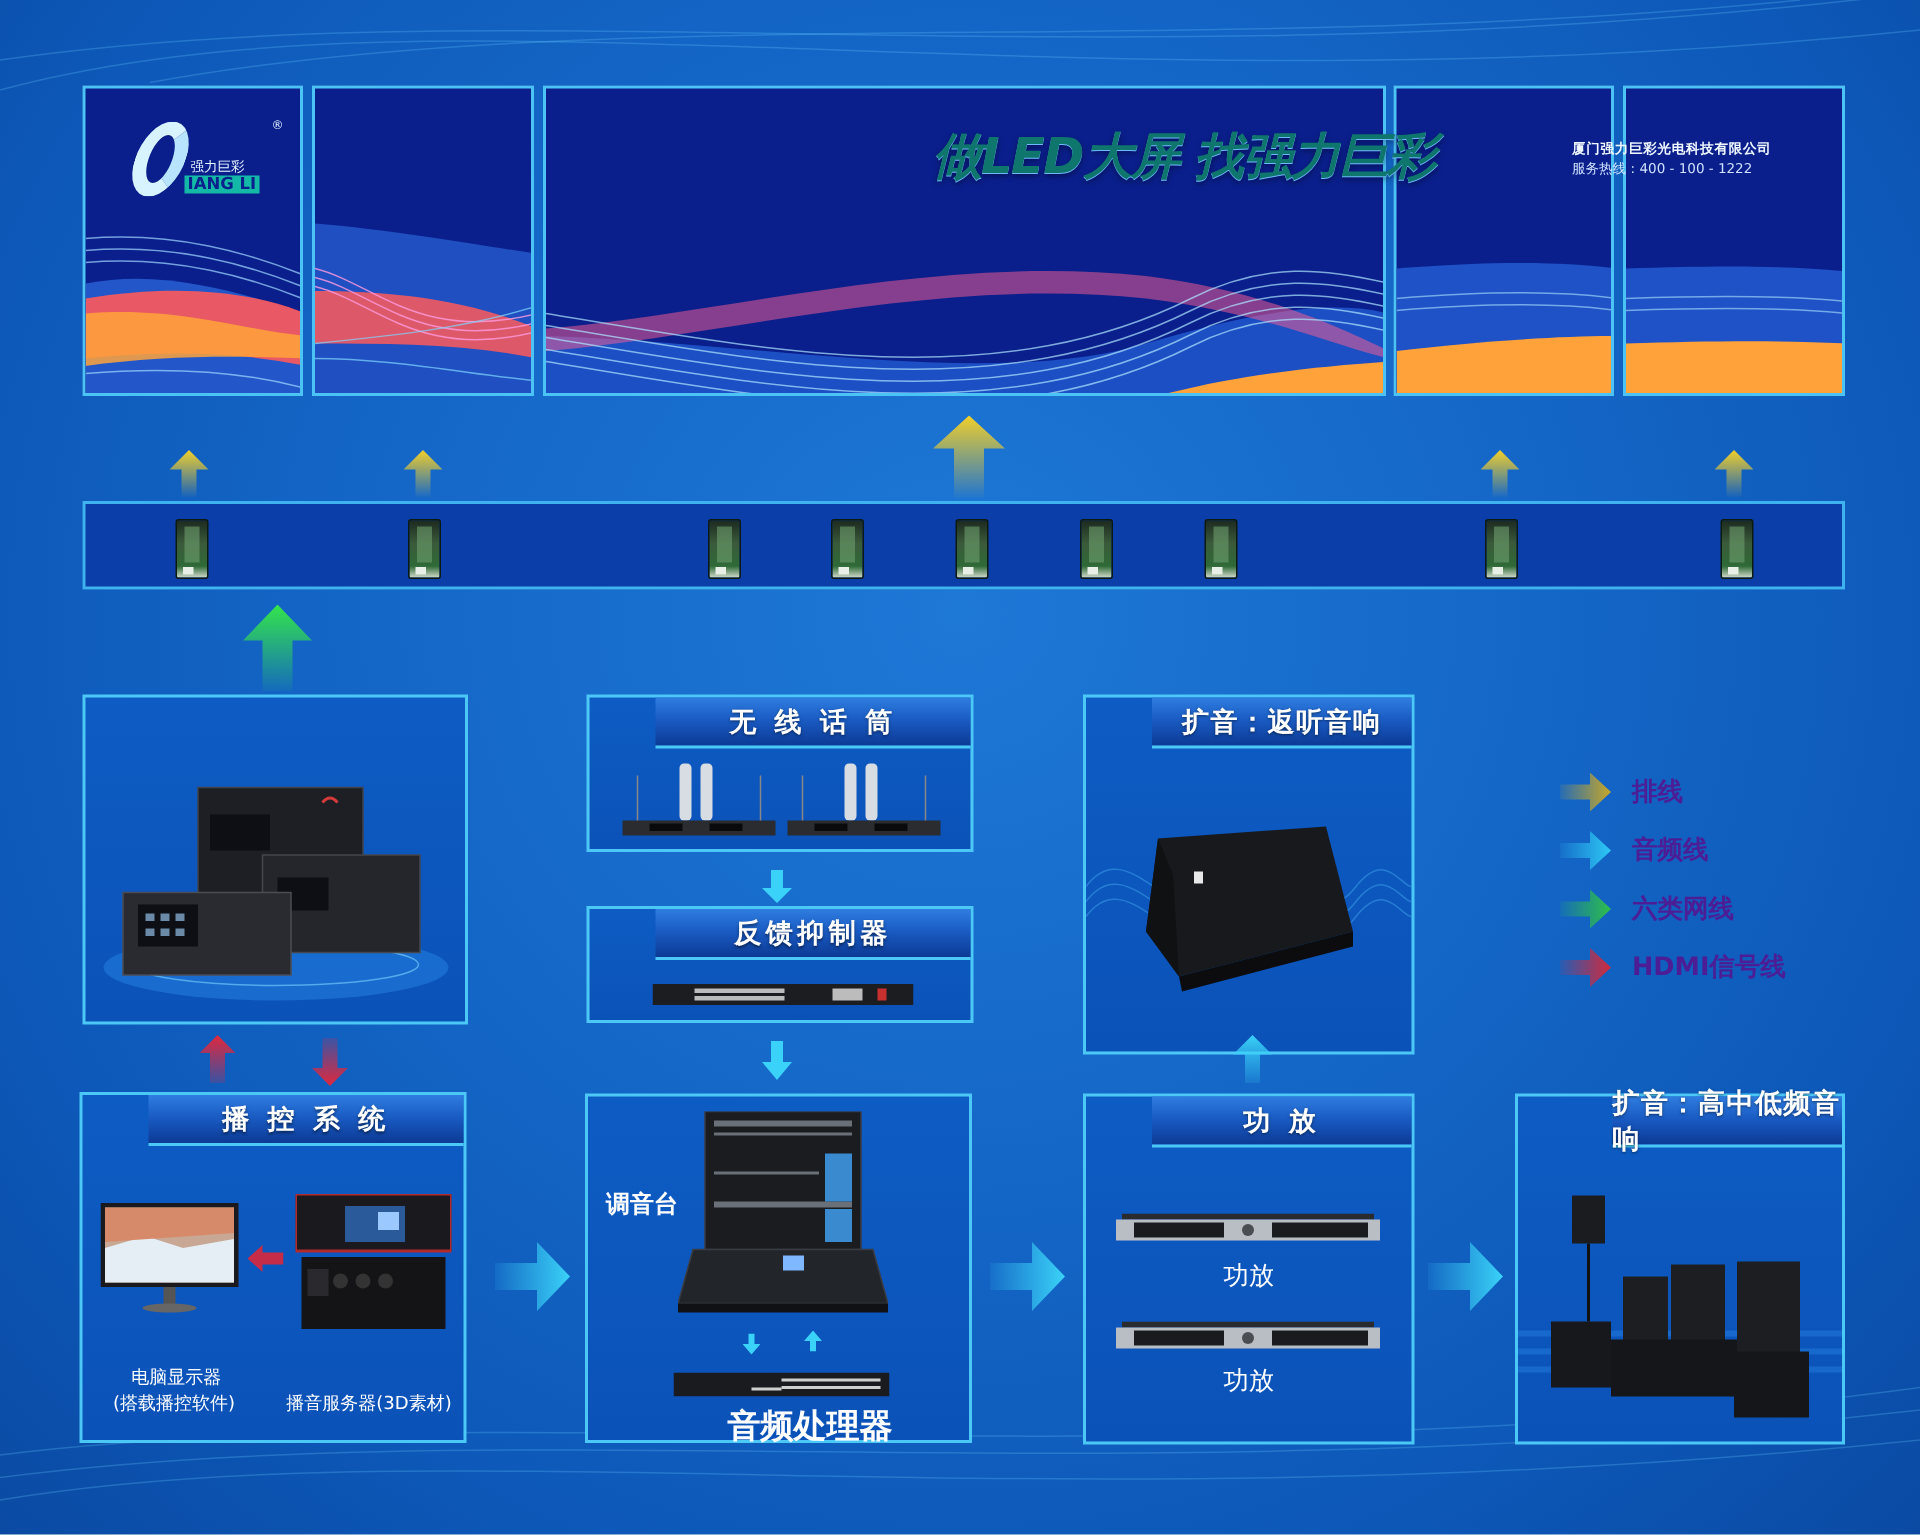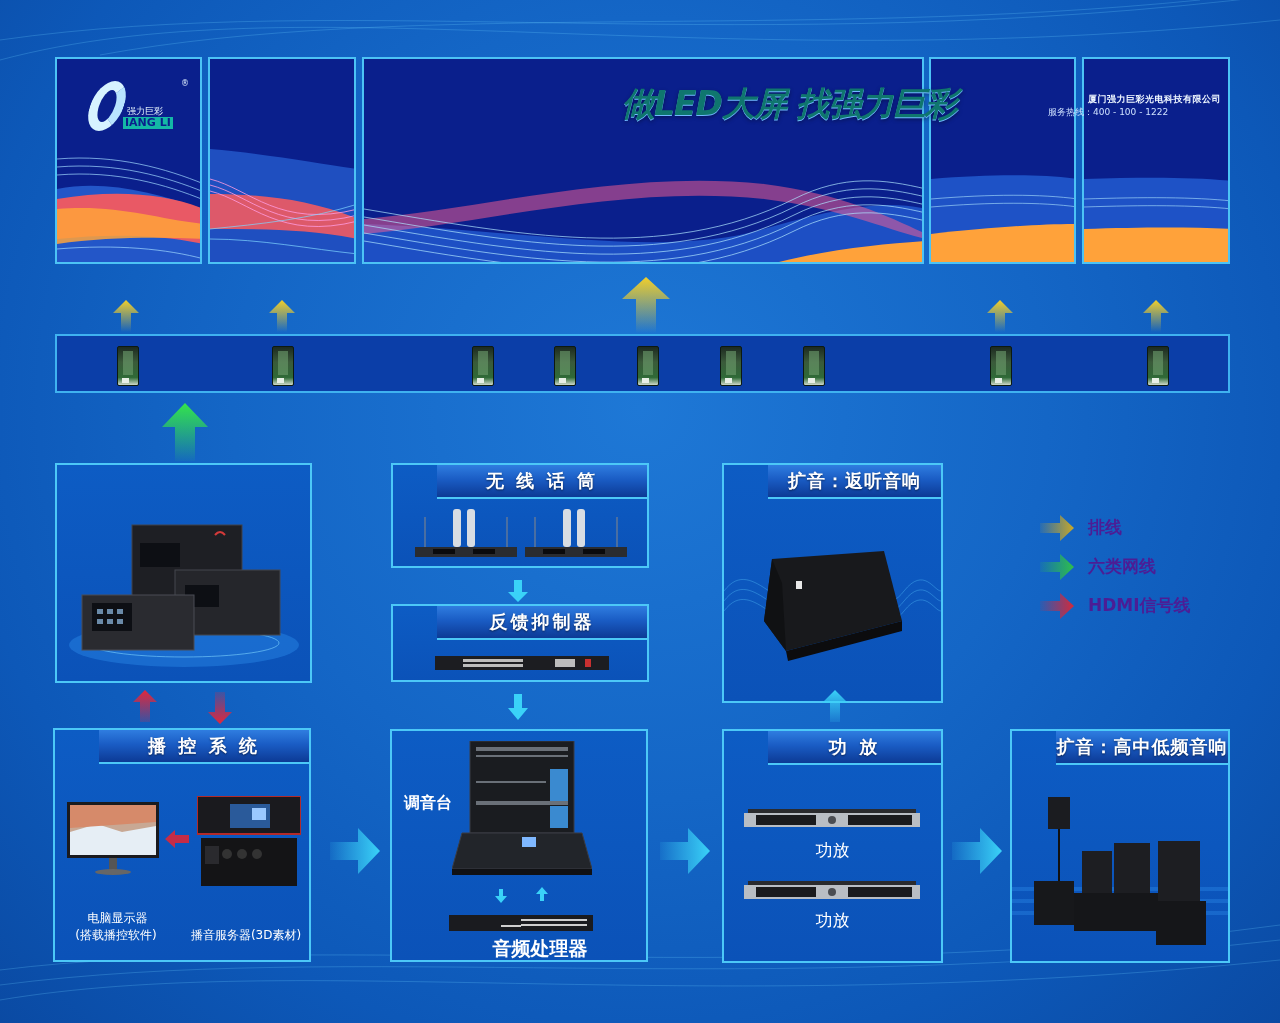--- a/index.html
+++ b/index.html
@@ -32,21 +32,21 @@
     position: absolute; left: 38px; top: 38px; font-size: 11px; font-weight: bold;
     background: #14b8a6; color: #0a1f8c; padding: 0 2px; line-height: 12px;
   }
   .logo-reg { position: absolute; left: 96px; top: 0; font-size: 8px; color: #dfefff; }
   .slogan {
     position: absolute; left: 622px; top: 82px; font-size: 33px; font-weight: bold; font-style: italic;
     color: #0f766e; letter-spacing: -1px; white-space: nowrap;
     text-shadow: 0 1px 0 #6fb8ff, 0 2px 4px rgba(0,0,0,0.4);
     z-index: 5;
   }
-  .company { position: absolute; left: 1048px; top: 93px; font-size: 9px; font-weight: bold; color: #eef6ff; z-index: 5; white-space: nowrap; letter-spacing: 0.5px; margin-left: 40px; }
+  .company { position: absolute; left: 1048px; top: 93px; font-size: 9px; font-weight: bold; color: #eef6ff; z-index: 5; white-space: nowrap; letter-spacing: 0.5px; }
   .hotline { position: absolute; left: 1048px; top: 106px; font-size: 9px; color: #cfe2ff; z-index: 5; white-space: nowrap; }
 
   
   .card-bar {
     position: absolute; left: 55px; top: 334px; width: 1175px; height: 59px;
     background: #0b3ea8; border: 2px solid #3fb2f0;
   }
   .card {
     position: absolute; top: 10px; width: 22px; height: 40px;
     background: linear-gradient(#1d2a20, #3a5a3a 40%, #2f6a37 80%, #cfd9c9);
@@ -351,21 +351,21 @@
     </svg>
   <svg class="arrow" style="left:144px;top:156px" width="12" height="14" viewBox="0 0 12 14">
       <path d="M6 0 L12 7 L8 7 L8 14 L4 14 L4 7 L0 7Z" fill="#3ad2f8"></path>
     </svg>
   <svg class="dev" style="left:57px;top:184px" width="144" height="16" viewBox="0 0 144 16">
     <rect x="0" y="0" width="144" height="16" fill="#1a1b1f"></rect>
     <rect x="72" y="4" width="66" height="2" fill="#cfcfcf"></rect>
       <rect x="72" y="9" width="66" height="2" fill="#cfcfcf"></rect>
     <rect x="52" y="10" width="20" height="2" fill="#cfcfcf"></rect>
   </svg>
-  <div class="label" style="left:0;top:205px;width:296px;font-size:19px;font-weight:bold;">音频处理器</div>
+  <div class="label" style="left:0;top:205px;width:296px;font-size:22px;font-weight:bold;">音频处理器</div>
 </div>
 
 <svg class="arrow" style="left:660px;top:828px" width="50" height="46" viewBox="0 0 50 46">
     <path d="M0 14 L28 14 L28 0 L50 23 L28 46 L28 32 L0 32Z" fill="url(#bg1)"></path>
   </svg>
 
 <div class="box" style="left:722px;top:463px;width:221px;height:240px;">
   <div class="box-head" style="letter-spacing:1px;">扩音：返听音响</div>
   <svg class="dev" style="left:0;top:36px" width="217" height="180" viewBox="0 0 217 180">
     <g fill="none" stroke="#5ac8ff" stroke-opacity="0.35">
@@ -407,21 +407,21 @@
     <circle cx="88" cy="11" r="4" fill="#4a4d52"></circle>
   </svg>
   <div class="label" style="left:0;top:178px;width:217px;font-size:17px;">功放</div>
 </div>
 
 <svg class="arrow" style="left:952px;top:828px" width="50" height="46" viewBox="0 0 50 46">
     <path d="M0 14 L28 14 L28 0 L50 23 L28 46 L28 32 L0 32Z" fill="url(#bg1)"></path>
   </svg>
 
 <div class="box" style="left:1010px;top:729px;width:220px;height:234px;">
-  <div class="box-head" style="letter-spacing:1px;">扩音：高中低频音响</div>
+  <div class="box-head" style="letter-spacing:1px;margin-left:19px;">扩音：高中低频音响</div>
   <svg class="dev" style="left:0;top:36px" width="216" height="194" viewBox="0 0 216 194">
     <g fill="#3ca6ff" opacity="0.25">
       <rect x="0" y="120" width="216" height="4"></rect>
         <rect x="0" y="132" width="216" height="4"></rect>
         <rect x="0" y="144" width="216" height="4"></rect>
     </g>
     <rect x="36" y="30" width="22" height="32" fill="#1b1c20"></rect>
     <rect x="46" y="62" width="2" height="52" fill="#111"></rect>
     <rect x="22" y="114" width="40" height="44" fill="#17181b"></rect>
     <rect x="70" y="84" width="30" height="44" fill="#1d1e22"></rect>
@@ -437,20 +437,32 @@
     <svg width="34" height="26" viewBox="0 0 34 26">
         <defs>
           <linearGradient id="l1" x1="0" y1="0" x2="1" y2="0">
             <stop offset="0" stop-color="#c8a828" stop-opacity="0.1"></stop>
             <stop offset="1" stop-color="#c8a828"></stop>
           </linearGradient>
         </defs>
         <path d="M0 8 L20 8 L20 0 L34 13 L20 26 L20 18 L0 18Z" fill="url(#l1)"></path>
       </svg>
     <span class="l-text">排线</span>
+  </div>
+  <div class="legend-item">
+    <svg width="34" height="26" viewBox="0 0 34 26">
+        <defs>
+          <linearGradient id="l2" x1="0" y1="0" x2="1" y2="0">
+            <stop offset="0" stop-color="#2ec8f5" stop-opacity="0.1"></stop>
+            <stop offset="1" stop-color="#2ec8f5"></stop>
+          </linearGradient>
+        </defs>
+        <path d="M0 8 L20 8 L20 0 L34 13 L20 26 L20 18 L0 18Z" fill="url(#l2)"></path>
+      </svg>
+    <span class="l-text">音频线</span>
   </div>
   <div class="legend-item">
     <svg width="34" height="26" viewBox="0 0 34 26">
         <defs>
           <linearGradient id="l3" x1="0" y1="0" x2="1" y2="0">
             <stop offset="0" stop-color="#2fbf4a" stop-opacity="0.1"></stop>
             <stop offset="1" stop-color="#2fbf4a"></stop>
           </linearGradient>
         </defs>
         <path d="M0 8 L20 8 L20 0 L34 13 L20 26 L20 18 L0 18Z" fill="url(#l3)"></path>

